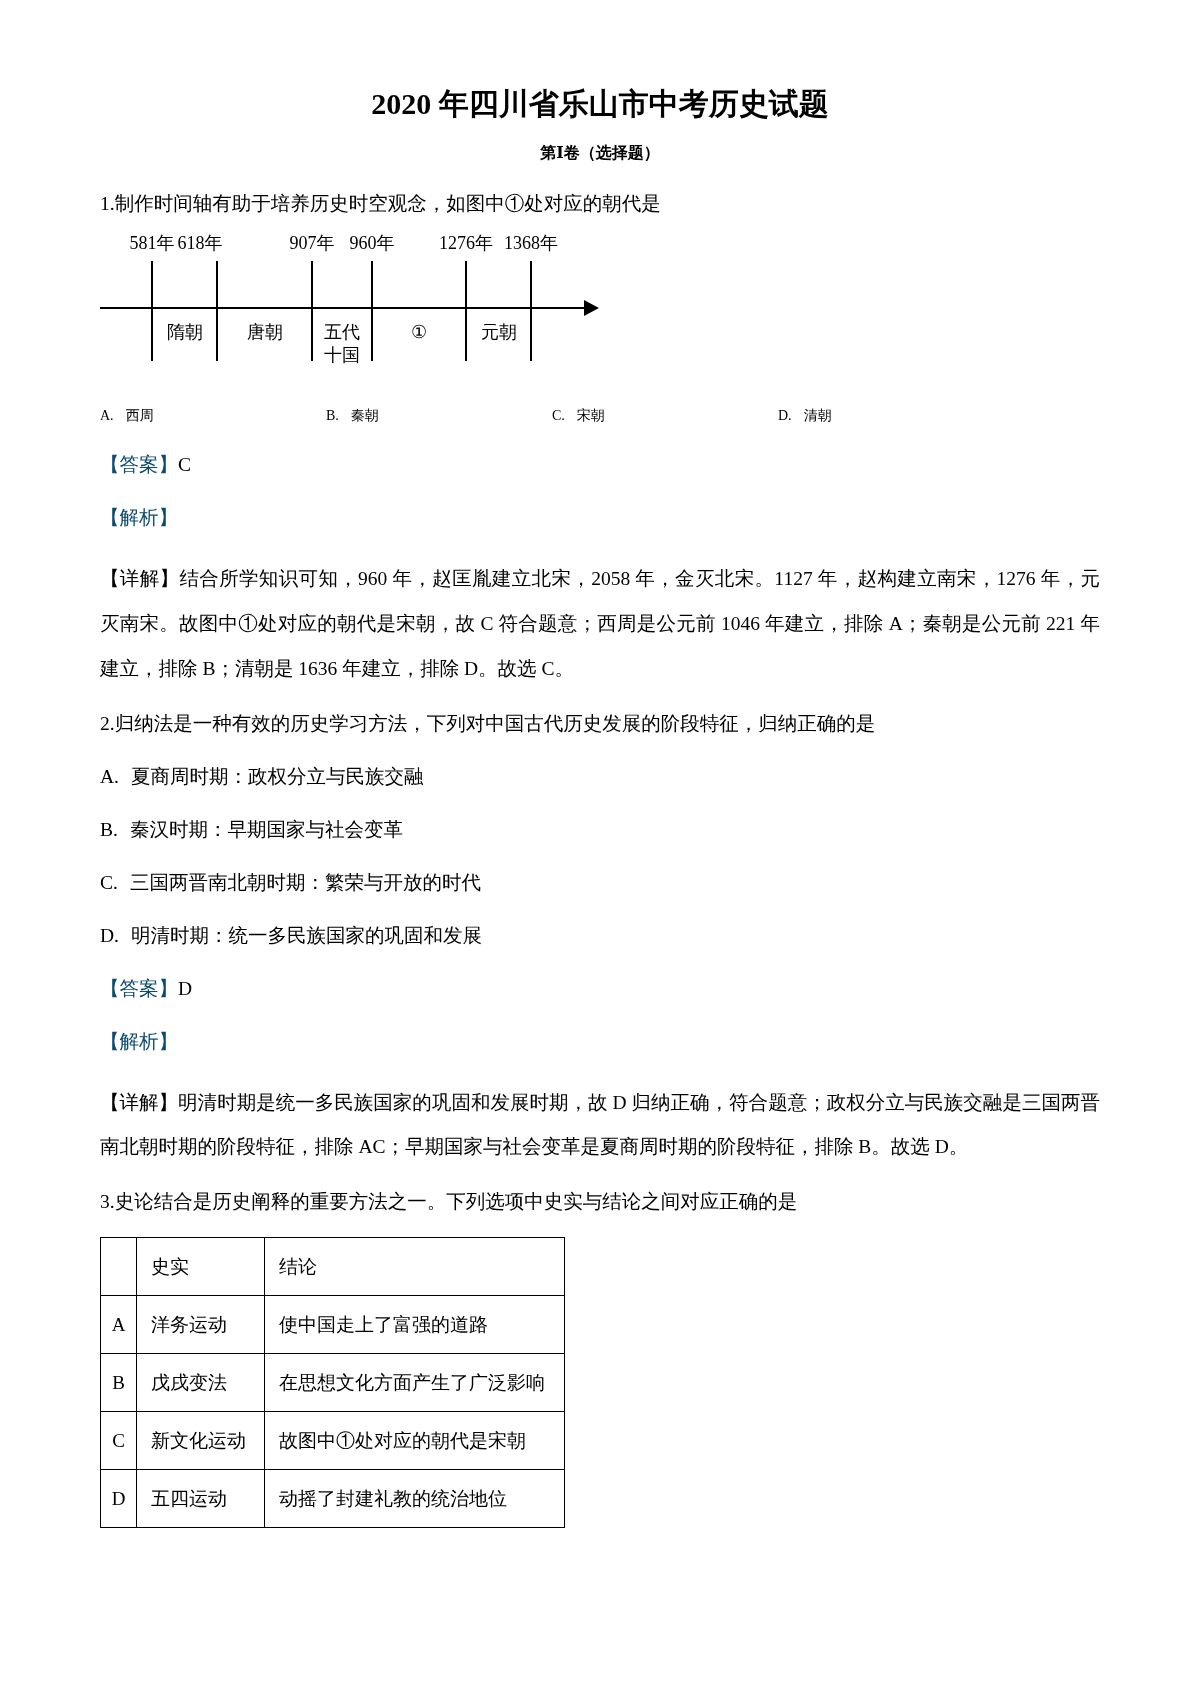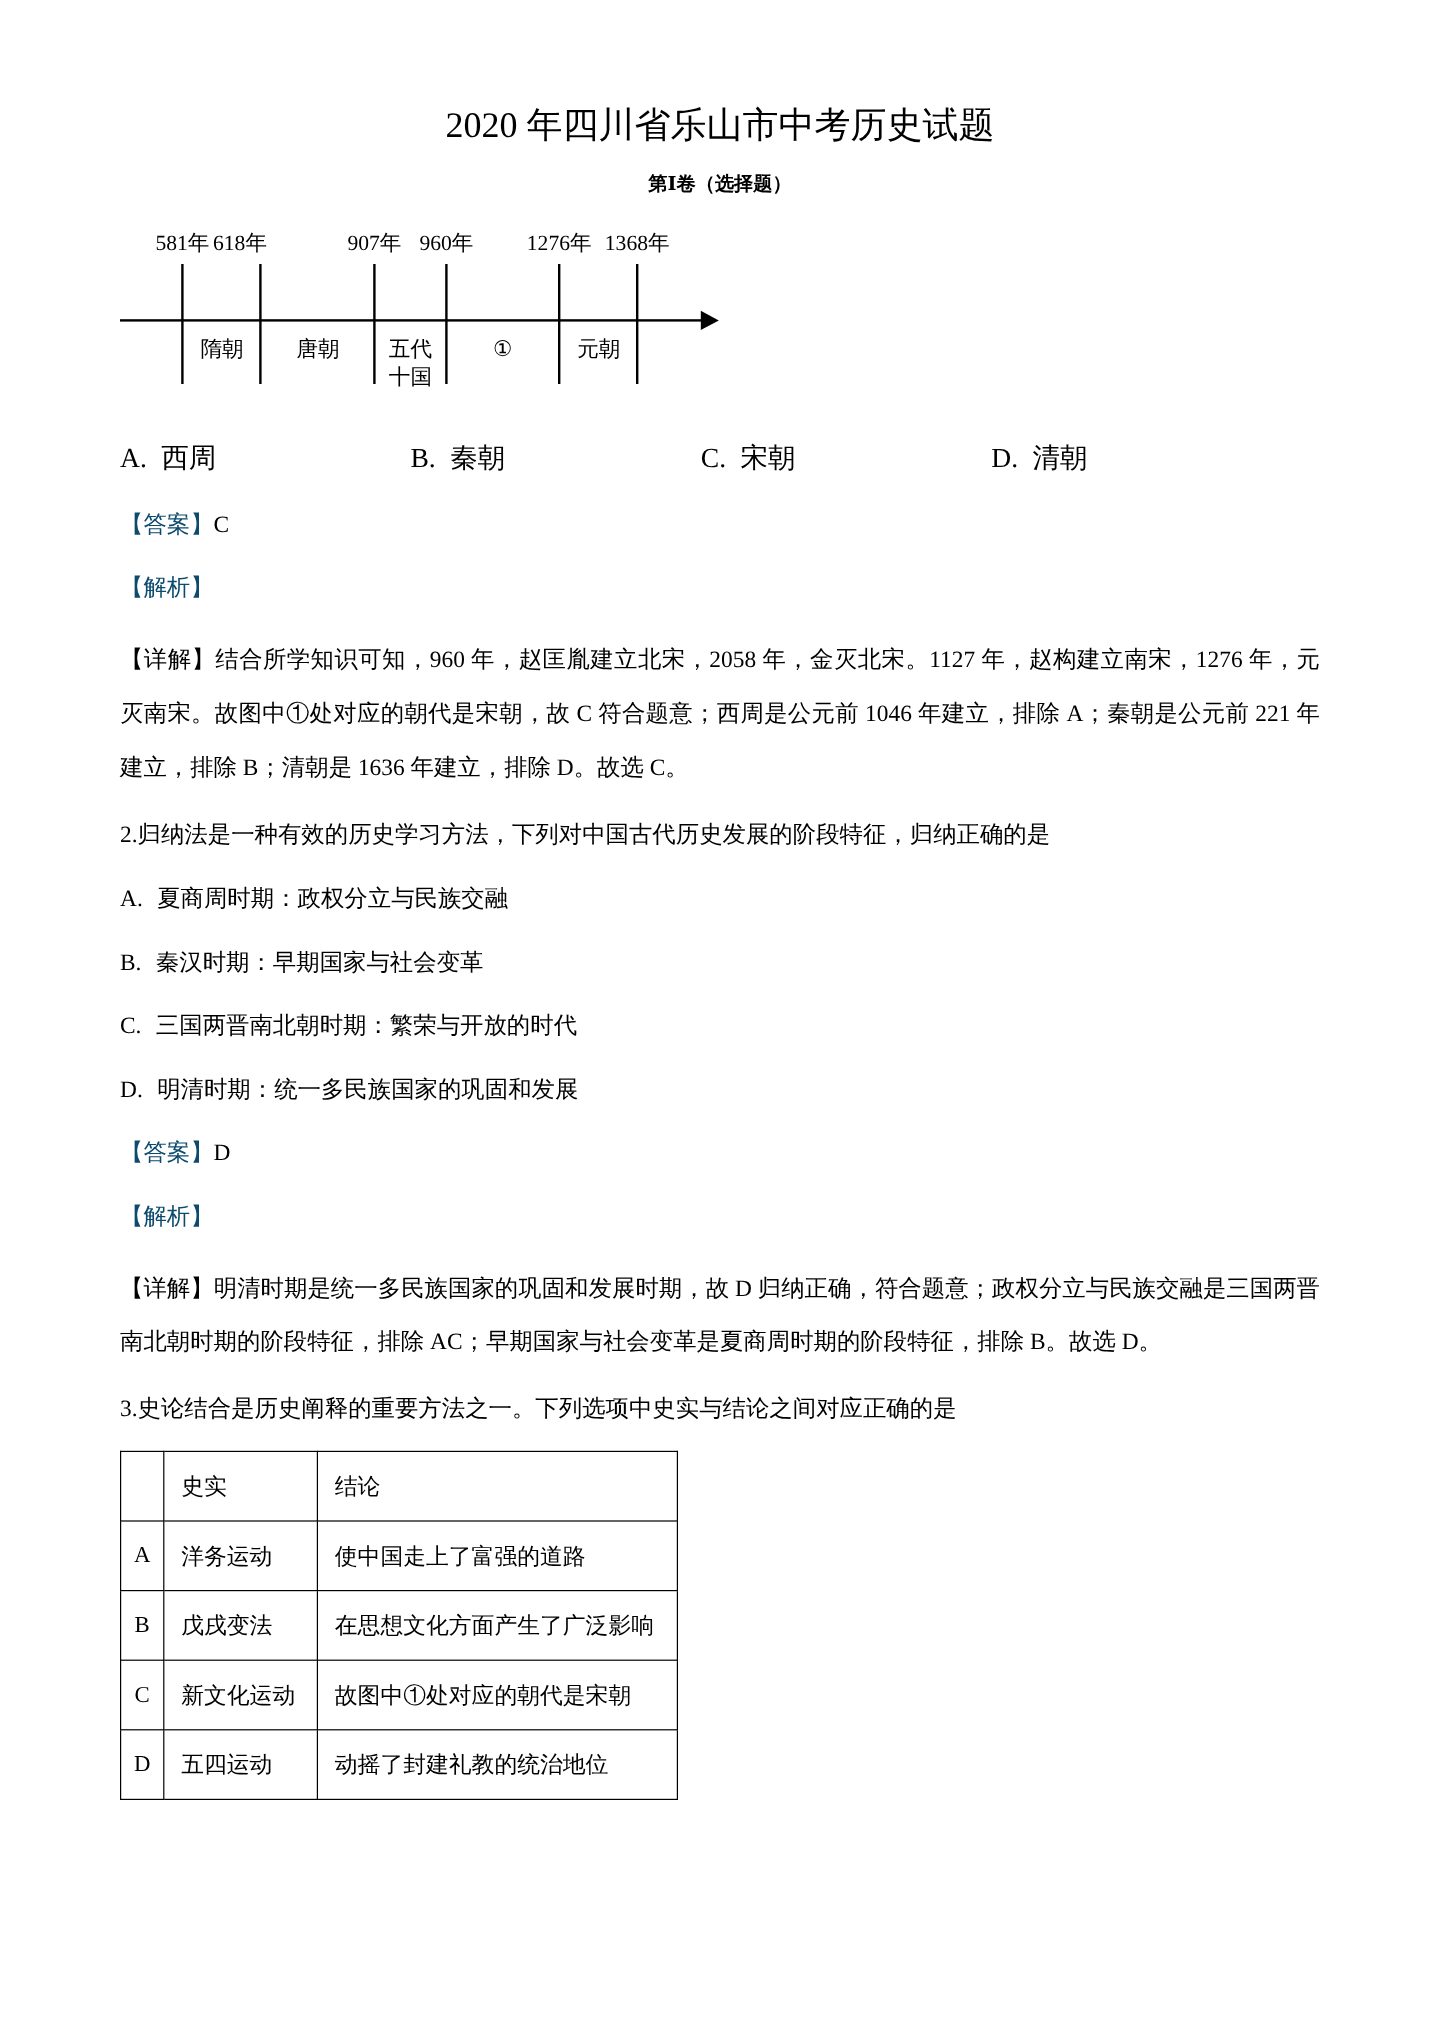--- a/index.html
+++ b/index.html
@@ -11,21 +11,21 @@
     color: #000000;
   }
   .page {
     width: 1200px;
     min-height: 1698px;
     padding: 84px 100px 40px 100px;
     position: relative;
   }
   .doc-title {
     font-size: 30px;
-    font-weight: 400;
+    font-weight: 700;
     text-align: center;
     margin: 0 0 18px 0;
   }
   .section-heading {
     font-size: 16px;
     font-weight: 700;
     text-align: center;
     margin: 0 0 26px 0;
   }
   .stem {
@@ -75,23 +75,22 @@
     position: absolute;
     top: 90px;
     transform: translateX(-50%);
     white-space: pre-line;
     text-align: center;
     line-height: 1.25;
   }
   
   .opts-row {
     display: flex;
-    font-size: 23px;
+    font-size: 14px;
     margin: 18px 0 10px 0;
-    gap: 16px;
   }
   .opts-row .opt { width: 226px; }
   .opt-label { margin-right: 12px; }
   .opt-line {
     font-size: 19.5px;
     margin: 26px 0;
   }
   
   .ans-line {
     font-size: 19.5px;
@@ -121,20 +120,21 @@
   .fact-table td.c-concl  { width: 300px; }
 </style>
 </head>
 <body>
 
 <div class="page">
 
   <h1 class="doc-title">2020 年四川省乐山市中考历史试题</h1>
   <h2 class="section-heading">第Ⅰ卷（选择题）</h2>
 
+  <p class="stem">1.制作时间轴有助于培养历史时空观念，如图中①处对应的朝代是</p>
 
   <div class="timeline">
 
     <span class="tl-year" style="left:52px">581年</span>
     <span class="tl-year" style="left:100px">618年</span>
     <span class="tl-year" style="left:212px">907年</span>
     <span class="tl-year" style="left:272px">960年</span>
     <span class="tl-year" style="left:366px">1276年</span>
     <span class="tl-year" style="left:431px">1368年</span>
 

